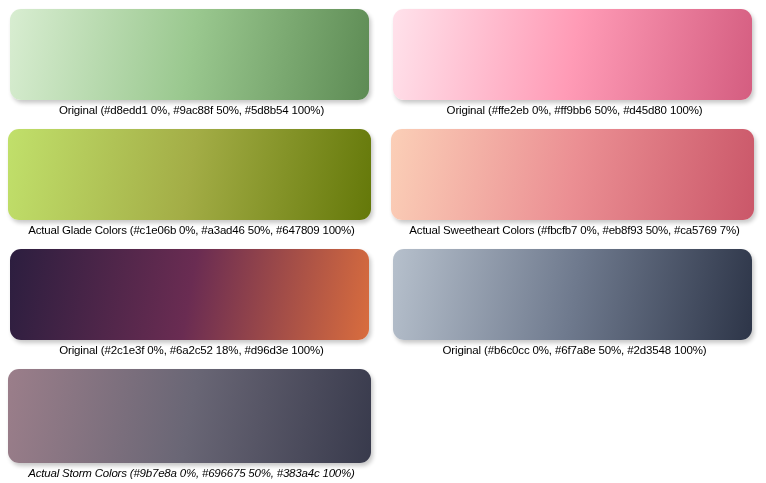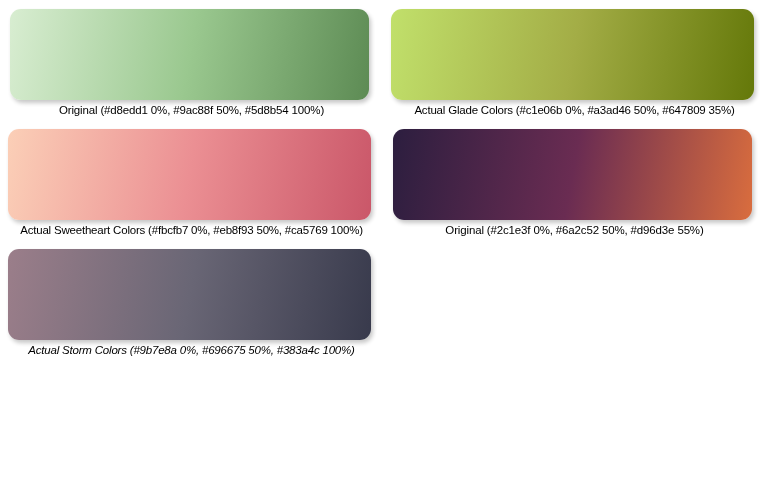--- a/index.html
+++ b/index.html
@@ -64,42 +64,54 @@
 
 <div id="grid">
 
   <div class="cell">
     <div class="swatch-wrap">
       <div class="swatch" style="background: linear-gradient(100deg, rgb(216, 237, 209) 0%, rgb(154, 200, 143) 50%, rgb(93, 139, 84) 100%);"></div>
     </div>
     <div class="caption" style="color: rgb(0, 0, 0);">Original (#d8edd1 0%, #9ac88f 50%, #5d8b54 100%)</div>
   </div>
 
+  <div class="cell">
+    <div class="swatch-wrap">
+      <div class="swatch" style="background: linear-gradient(100deg, rgb(255, 226, 235) 0%, rgb(255, 155, 182) 50%, rgb(212, 93, 128) 100%);"></div>
+    </div>
+    <div class="caption" style="color: rgb(0, 0, 0);">Original (#ffe2eb 0%, #ff9bb6 50%, #d45d80 100%)</div>
+  </div>
 
   <div class="cell wide">
     <div class="swatch-wrap">
       <div class="swatch" style="background: linear-gradient(100deg, rgb(193, 224, 107) 0%, rgb(163, 173, 70) 50%, rgb(100, 120, 9) 100%);"></div>
     </div>
-    <div class="caption" style="color: rgb(0, 0, 0);">Actual Glade Colors (#c1e06b 0%, #a3ad46 50%, #647809 35%)</div>
+    <div class="caption" style="color: rgb(0, 0, 0);">Actual Glade Colors (#c1e06b 0%, #a3ad46 50%, #647809 100%)</div>
   </div>
 
   <div class="cell wide">
     <div class="swatch-wrap">
       <div class="swatch" style="background: linear-gradient(100deg, rgb(251, 207, 183) 0%, rgb(235, 143, 147) 50%, rgb(202, 87, 105) 100%);"></div>
     </div>
-    <div class="caption" style="color: rgb(0, 0, 0);">Actual Sweetheart Colors (#fbcfb7 0%, #eb8f93 50%, #ca5769 100%)</div>
+    <div class="caption" style="color: rgb(0, 0, 0);">Actual Sweetheart Colors (#fbcfb7 0%, #eb8f93 50%, #ca5769 7%)</div>
   </div>
 
   <div class="cell">
     <div class="swatch-wrap">
       <div class="swatch" style="background: linear-gradient(100deg, rgb(44, 30, 63) 0%, rgb(106, 44, 82) 50%, rgb(217, 109, 62) 100%);"></div>
     </div>
-    <div class="caption" style="color: rgb(0, 0, 0);">Original (#2c1e3f 0%, #6a2c52 50%, #d96d3e 55%)</div>
+    <div class="caption" style="color: rgb(0, 0, 0);">Original (#2c1e3f 0%, #6a2c52 18%, #d96d3e 100%)</div>
   </div>
 
+  <div class="cell">
+    <div class="swatch-wrap">
+      <div class="swatch" style="background: linear-gradient(100deg, rgb(182, 192, 204) 0%, rgb(111, 122, 142) 50%, rgb(45, 53, 72) 100%);"></div>
+    </div>
+    <div class="caption" style="color: rgb(0, 0, 0);">Original (#b6c0cc 0%, #6f7a8e 50%, #2d3548 100%)</div>
+  </div>
 
 
   <div class="cell wide">
     <div class="swatch-wrap">
       <div class="swatch" style="background: linear-gradient(100deg, rgb(155, 126, 138) 0%, rgb(105, 102, 117) 50%, rgb(56, 58, 76) 100%);"></div>
     </div>
     <div class="caption" style="color: rgb(0, 0, 0); font-style: italic;">Actual Storm Colors (#9b7e8a 0%, #696675 50%, #383a4c 100%)</div>
   </div>
 
 </div>

